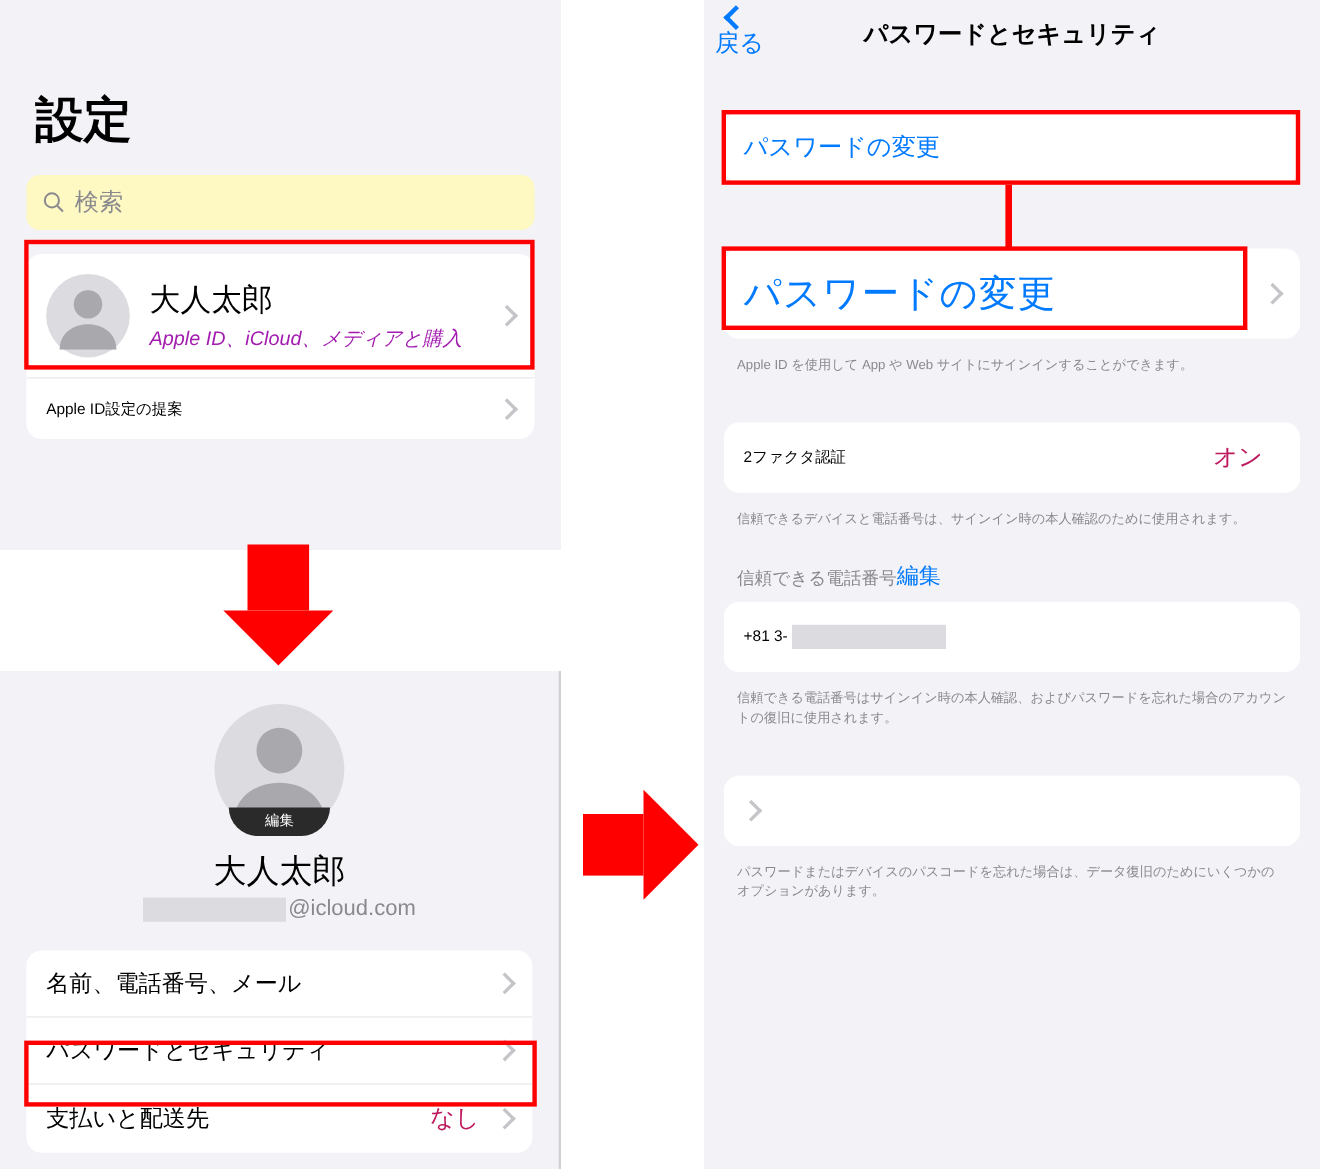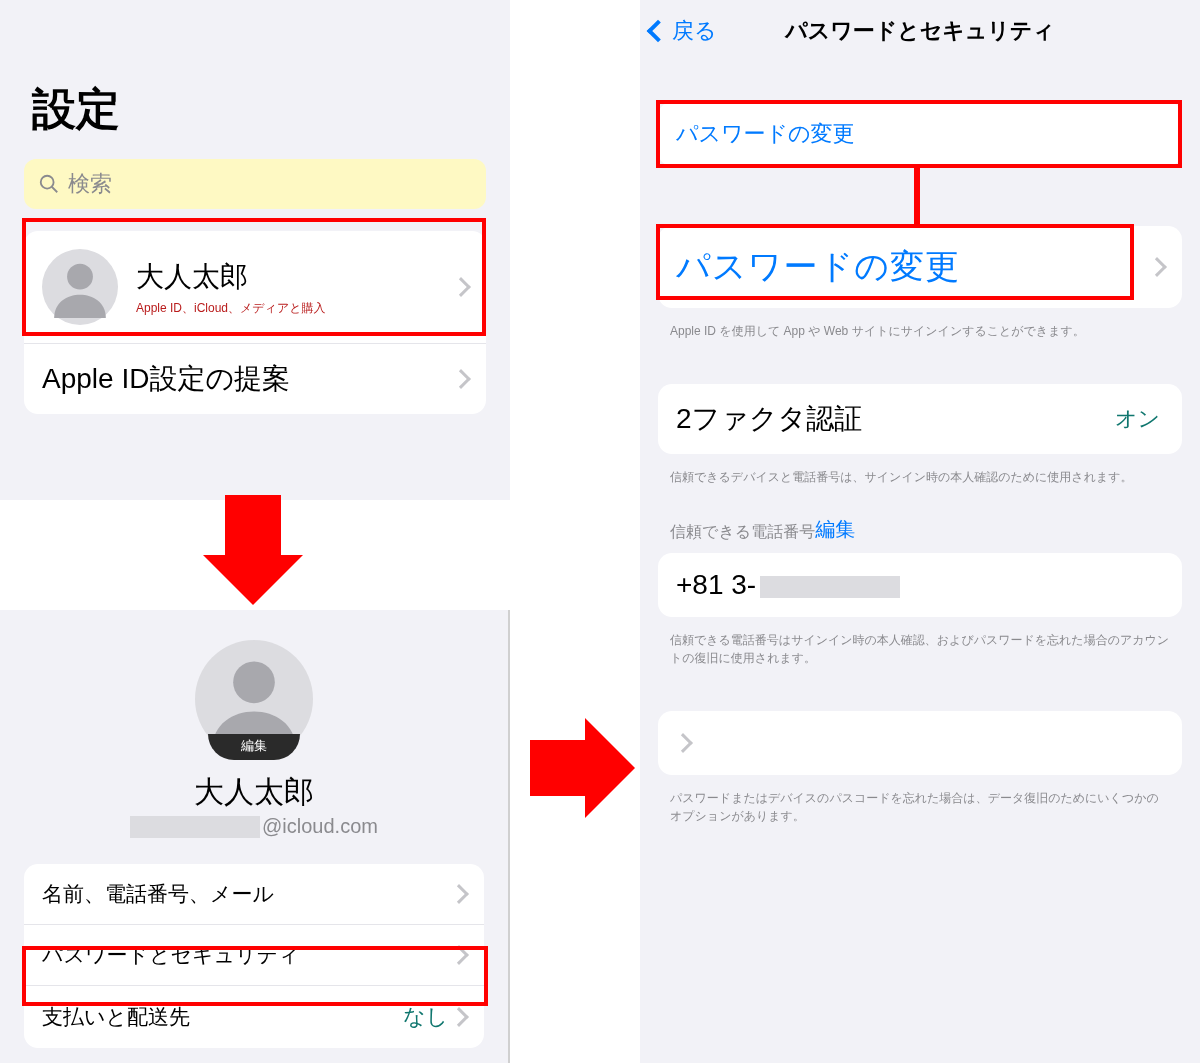--- a/index.html
+++ b/index.html
@@ -27,33 +27,33 @@
     display: flex; align-items: center; padding: 0 14px; color: #8a8a8e; font-size: 22px;
   }
   .search-bar svg { width: 22px; height: 22px; margin-right: 8px; stroke: #8a8a8e; fill: none; stroke-width: 2; }
   .card {
     margin: 22px 24px 0 24px; background: #fff; border-radius: 14px; overflow: hidden;
   }
   .row {
     display: flex; align-items: center; padding: 16px 18px; min-height: 56px; position: relative;
   }
   .row + .row { border-top: 1px solid #e5e5ea; }
-  .row .label { font-size: 28px; color: #000; flex: 1; }
-  .row .value { font-size: 22px; color: #0f766e; margin-right: 4px; }
+  .row .label { font-size: 14px; color: #000; flex: 1; }
+  .row .value { font-size: 22px; color: #be185d; margin-right: 16px; }
   .chev { width: 14px; height: 14px; border-right: 3px solid #c5c5c9; border-top: 3px solid #c5c5c9; transform: rotate(45deg); flex-shrink: 0; }
 
   .profile-row { padding: 18px 18px; }
   .avatar {
     width: 76px; height: 76px; border-radius: 50%; background: #dcdce0;
     display: flex; align-items: center; justify-content: center; margin-right: 18px; flex-shrink:0;
   }
   .avatar svg { width: 62px; height: 62px; fill: #a8a8ad; }
   .profile-texts { flex: 1; display: flex; flex-direction: column; }
   .profile-name { font-size: 28px; color: #000; margin-bottom: 4px; }
-  .profile-sub  { font-size: 12px; color: #b91c1c; }
+  .profile-sub  { font-size: 18px; color: #a21caf; font-style: italic; }
 
   .hl { position: absolute; border: 4px solid #ff0000; pointer-events: none; }
 
   
   .p2 .big-avatar-wrap { display:flex; flex-direction:column; align-items:center; padding-top: 30px; }
   .big-avatar {
     width: 118px; height: 118px; border-radius:50%; background:#dcdce0; position:relative;
     display:flex; align-items:center; justify-content:center;
   }
   .big-avatar svg { width: 100px; height:100px; fill:#a8a8ad; }
@@ -66,21 +66,21 @@
   .p2-email { font-size: 20px; color:#8a8a8e; margin-top: 2px; display:flex; align-items:center;}
   .redact { display:inline-block; width:130px; height:22px; background:#dcdce0; margin-right:2px;}
 
   .p2 .card { margin-top: 26px; }
   .p2 .row .label { font-size: 21px; }
 
   
   .nav {
     height: 62px; display:flex; align-items:center; position:relative; padding: 0 10px;
   }
-  .back { display:flex; align-items:center; color:#007aff; font-size:22px; }
+  .back { display:flex; align-items:center; color:#007aff; font-size:22px;flex-direction:column; }
   .back .bchev { width:16px; height:16px; border-left:4px solid #007aff; border-bottom:4px solid #007aff; transform:rotate(45deg); margin-right:6px;}
   .nav-title { position:absolute; left:0; right:0; text-align:center; font-size:22px; font-weight:600; color:#000; pointer-events:none;}
 
   .p3 .card { margin: 40px 18px 0 18px; }
   .p3 .row { min-height: 64px; }
   .p3 .link-label { font-size: 22px; color:#007aff; flex:1; }
 
   .callout {
     margin: 28px 18px 0 18px; background:#fff; border-radius:14px; padding: 18px 18px;
     display:flex; align-items:center;

